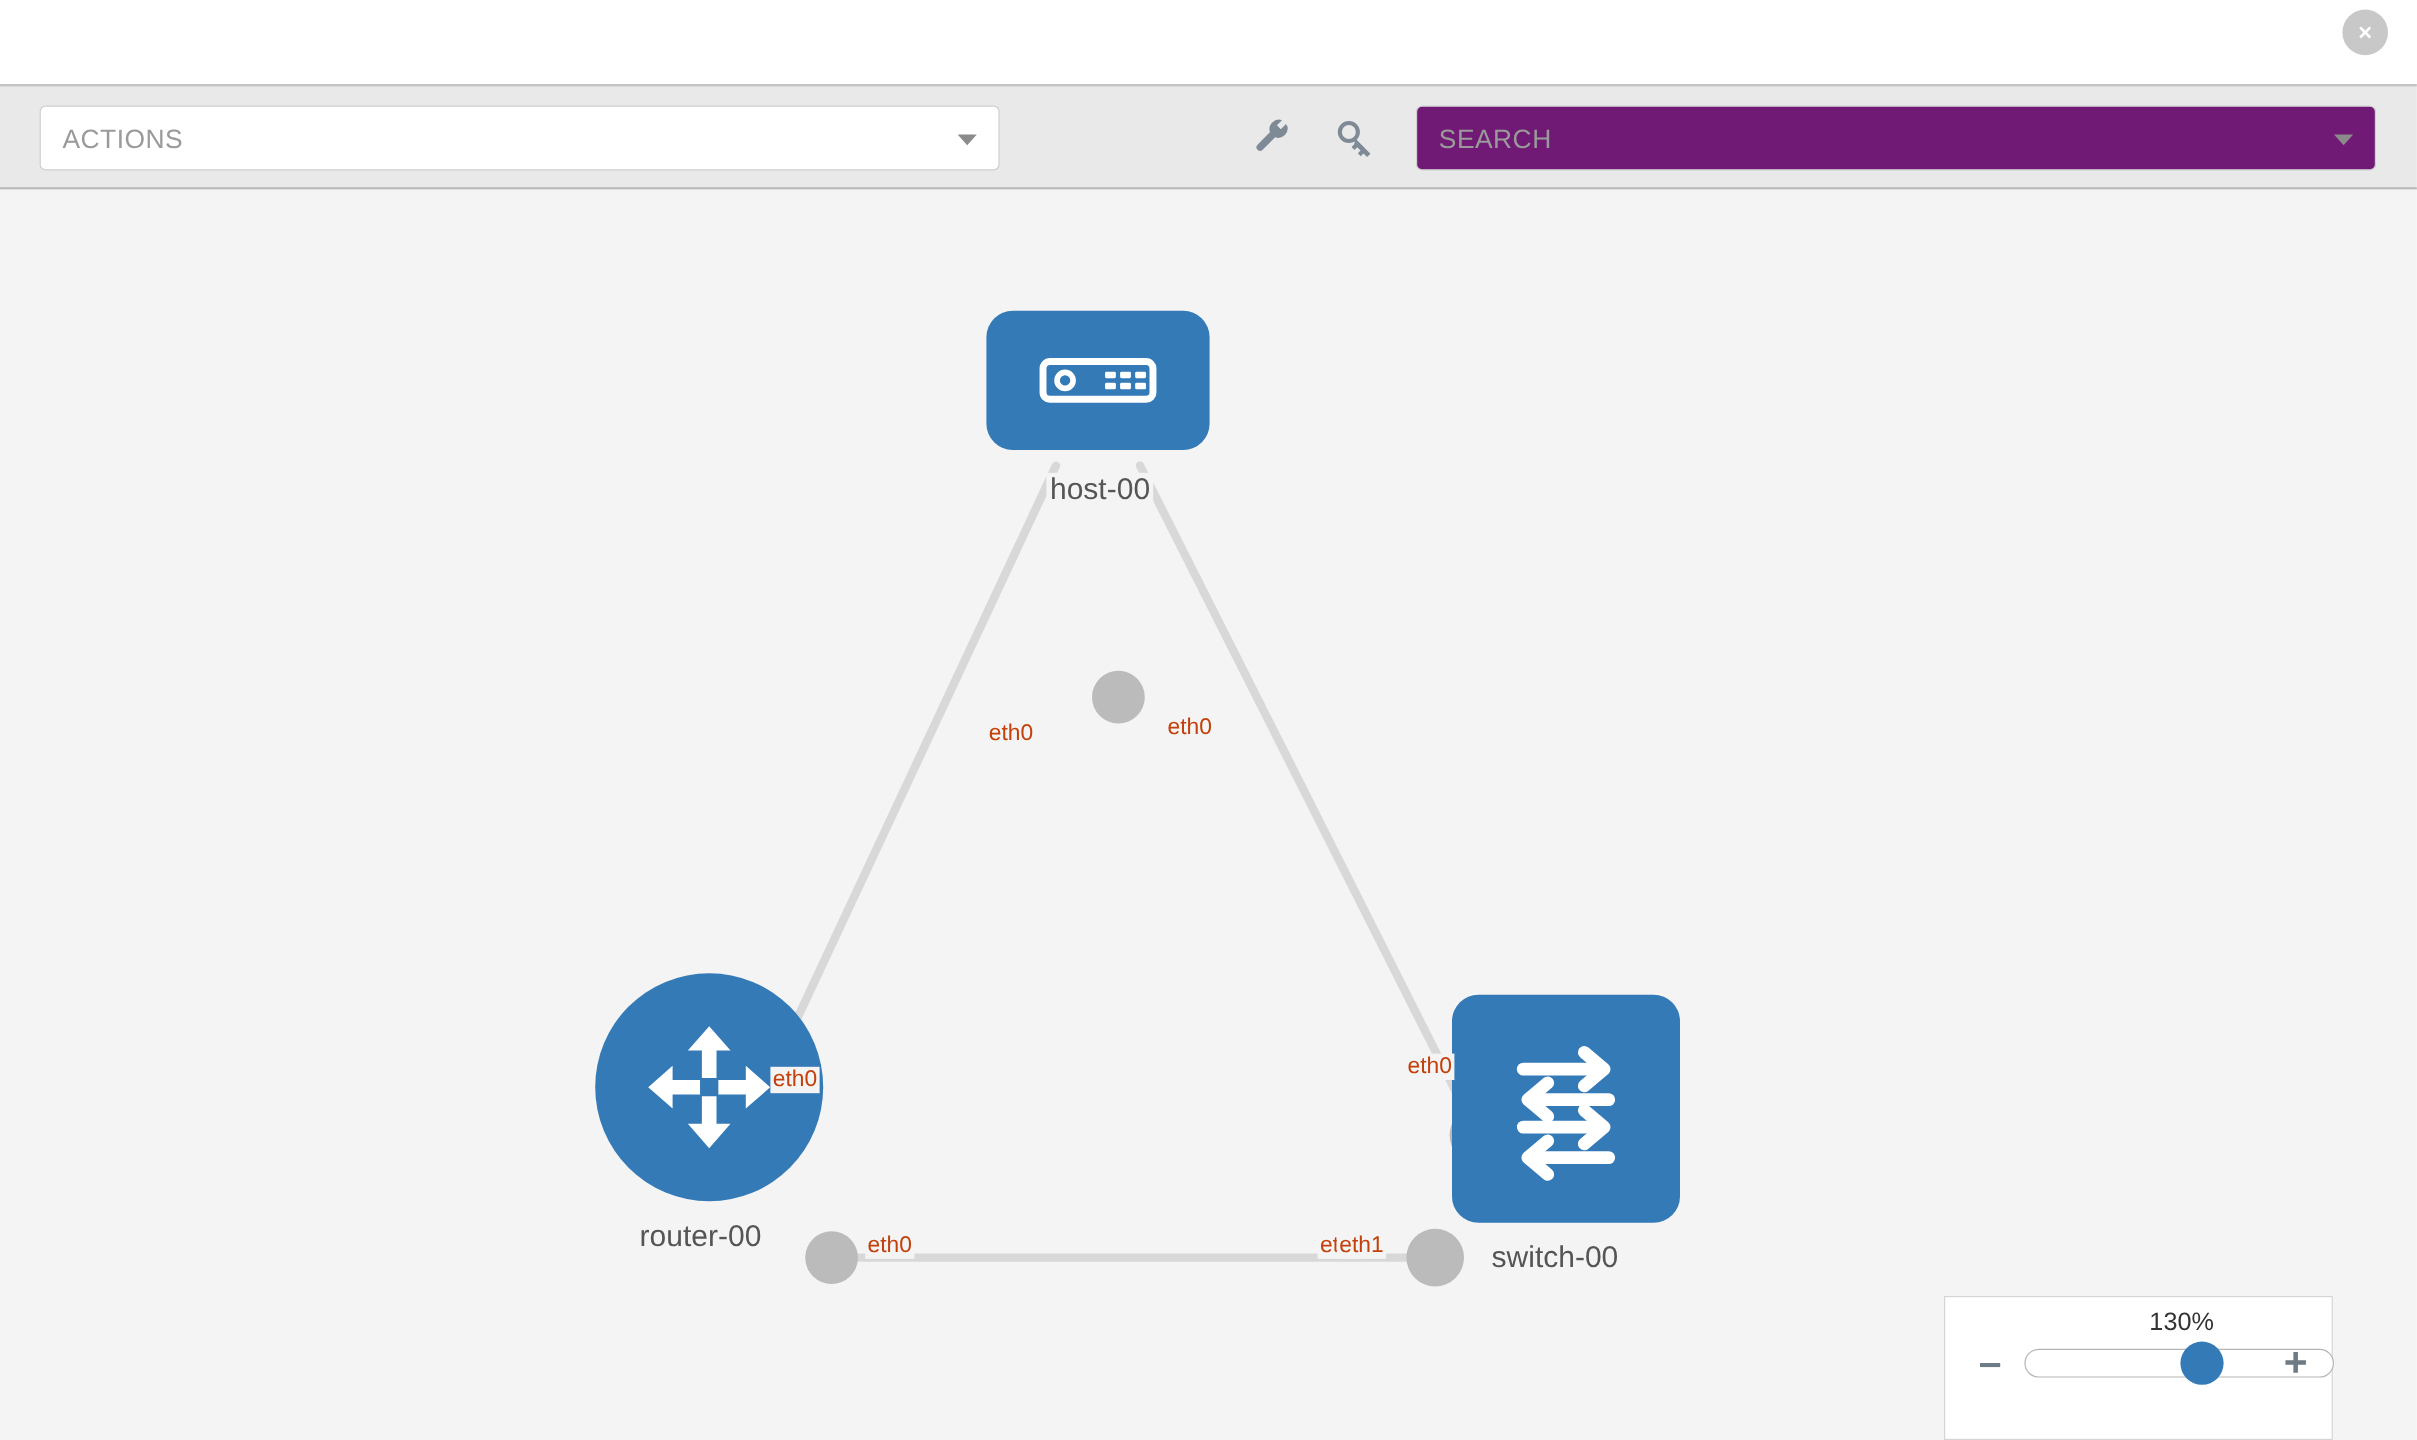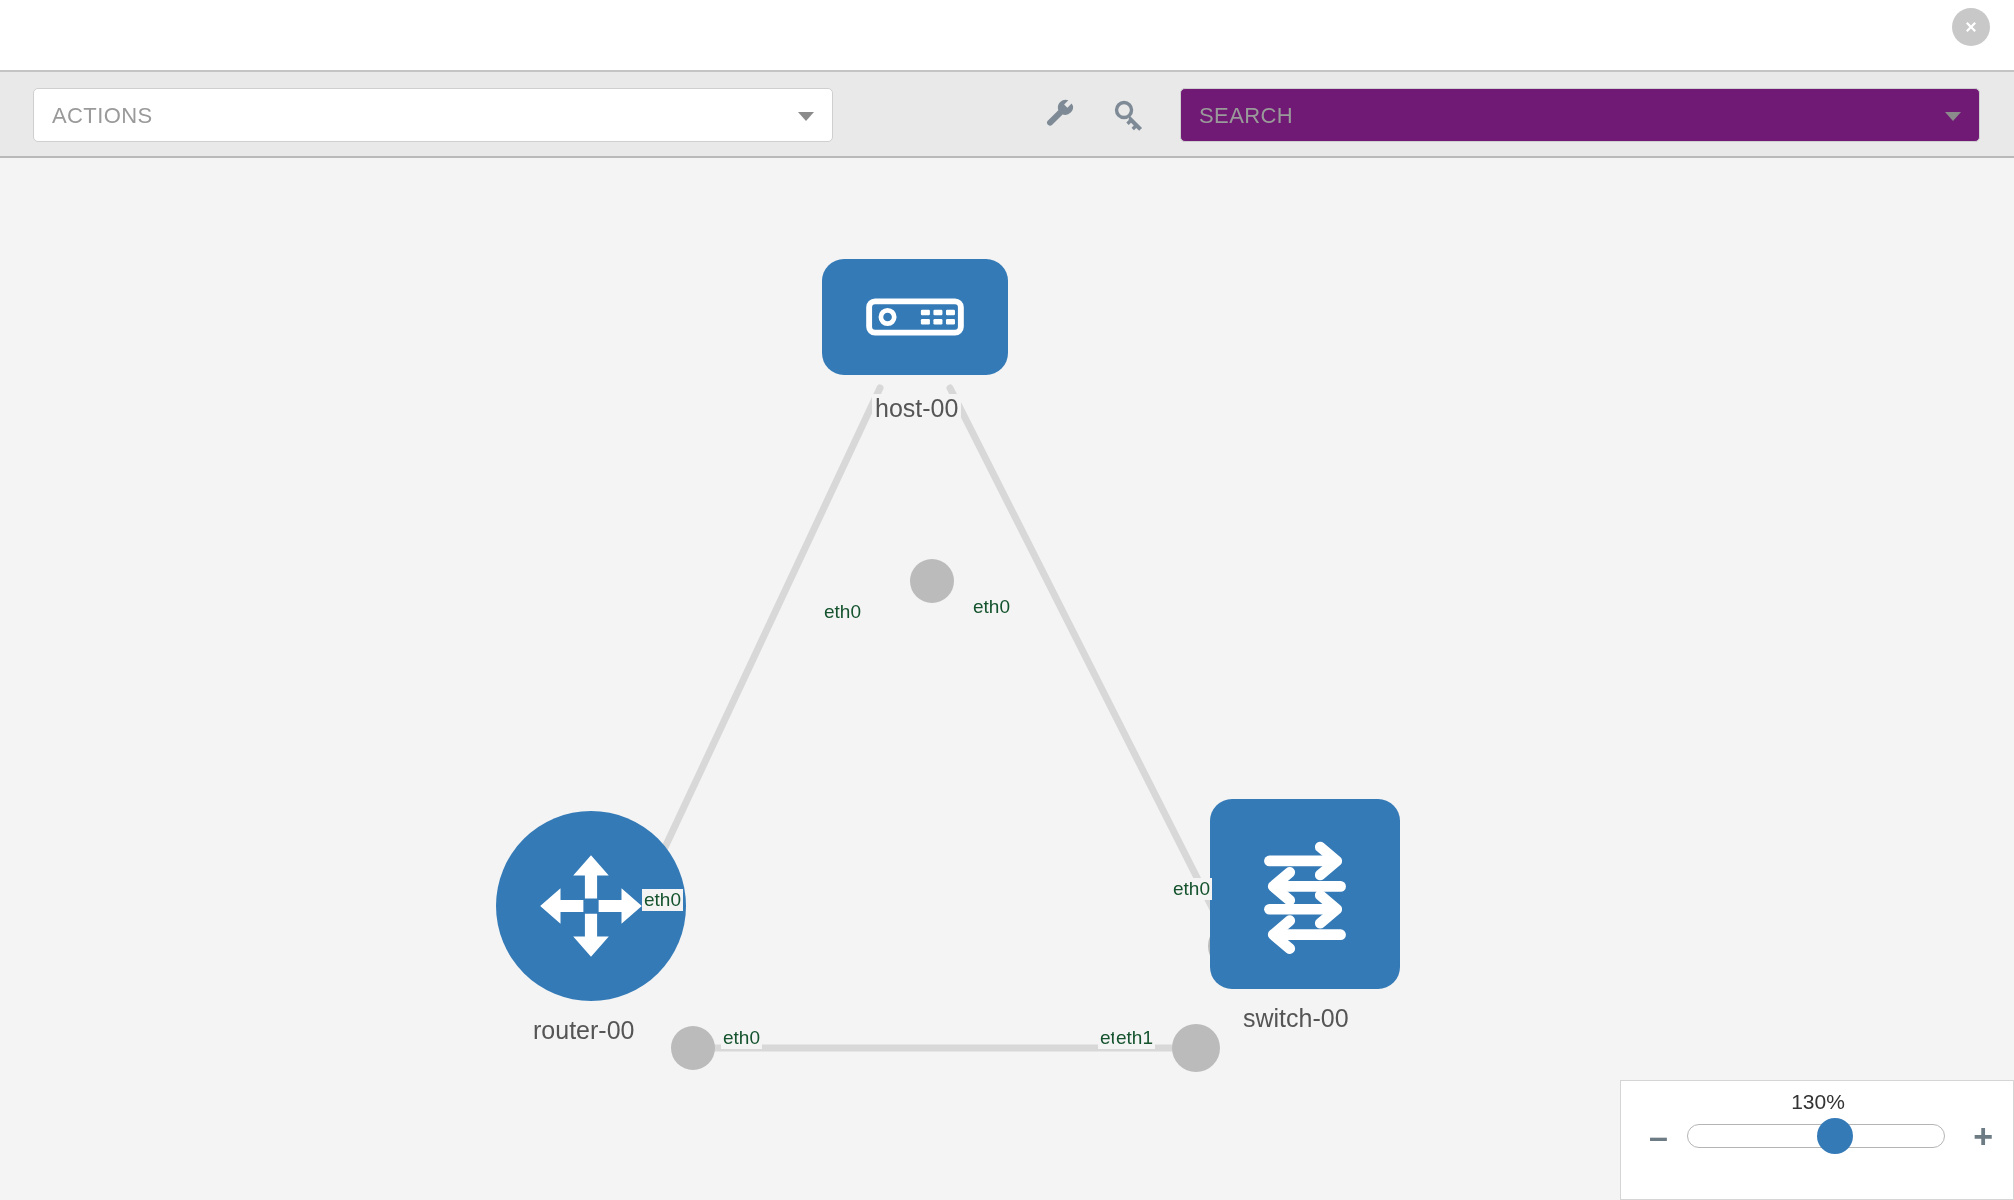--- a/index.html
+++ b/index.html
@@ -126,32 +126,32 @@
     color: #555555;
     background: #f4f4f4;
     white-space: nowrap;
     padding: 0 3px;
   }
 
   
   .if-label {
     position: absolute;
     font-size: 19px;
-    color: #14532d;
+    color: #c2410c;
     background: #f4f4f4;
     white-space: nowrap;
     padding: 0 2px;
     line-height: 22px;
   }
 
   
   .zoom-panel {
     position: absolute;
     left: 1620px; top: 1080px;
-    width: 394px; height: 120px;
+    width: 324px; height: 120px;
     background: #ffffff;
     border: 1px solid #d5d5d5;
     padding-left: 32px;
   }
   .zoom-value {
     position: absolute;
     top: 9px; left: 0; width: 394px;
     text-align: center;
     font-size: 21px;
     color: #333333;
@@ -266,21 +266,21 @@
           <path d="M24 4l7 8h-4.6v9h-4.8v-9H17z"></path>
           <path d="M24 44l7-8h-4.6v-9h-4.8v9H17z"></path>
           <path d="M4 24l8-7v4.6h9v4.8h-9V31z"></path>
           <path d="M44 24l-8-7v4.6h-9v4.8h9V31z"></path>
         </g>
       </svg>
     </div>
     <div class="node-label" style="left:34px; top:205px;">router-00</div>
   </div>
 
-  <div class="node" style="left:1210px; top:641px; width:190px; height:190px;">
+  <div class="node" style="left:1210px; top:671px; width:190px; height:190px;">
     <div class="node-shape rounded" style="left:0; top:0; width:190px; height:190px;">
       <svg width="122" height="122" viewBox="0 0 48 48">
         <g fill="none" stroke="#ffffff" stroke-width="4.2" stroke-linecap="round" stroke-linejoin="round">
           <path d="M10 11h26"></path>
             <path d="M30 5.5L36.5 11 30 16.5"></path>
           <path d="M38 21H12"></path>
             <path d="M18 15.5L11.5 21 18 26.5"></path>
           <path d="M10 30h26"></path>
             <path d="M30 24.5L36.5 30 30 35.5"></path>
           <path d="M38 40H12"></path>

